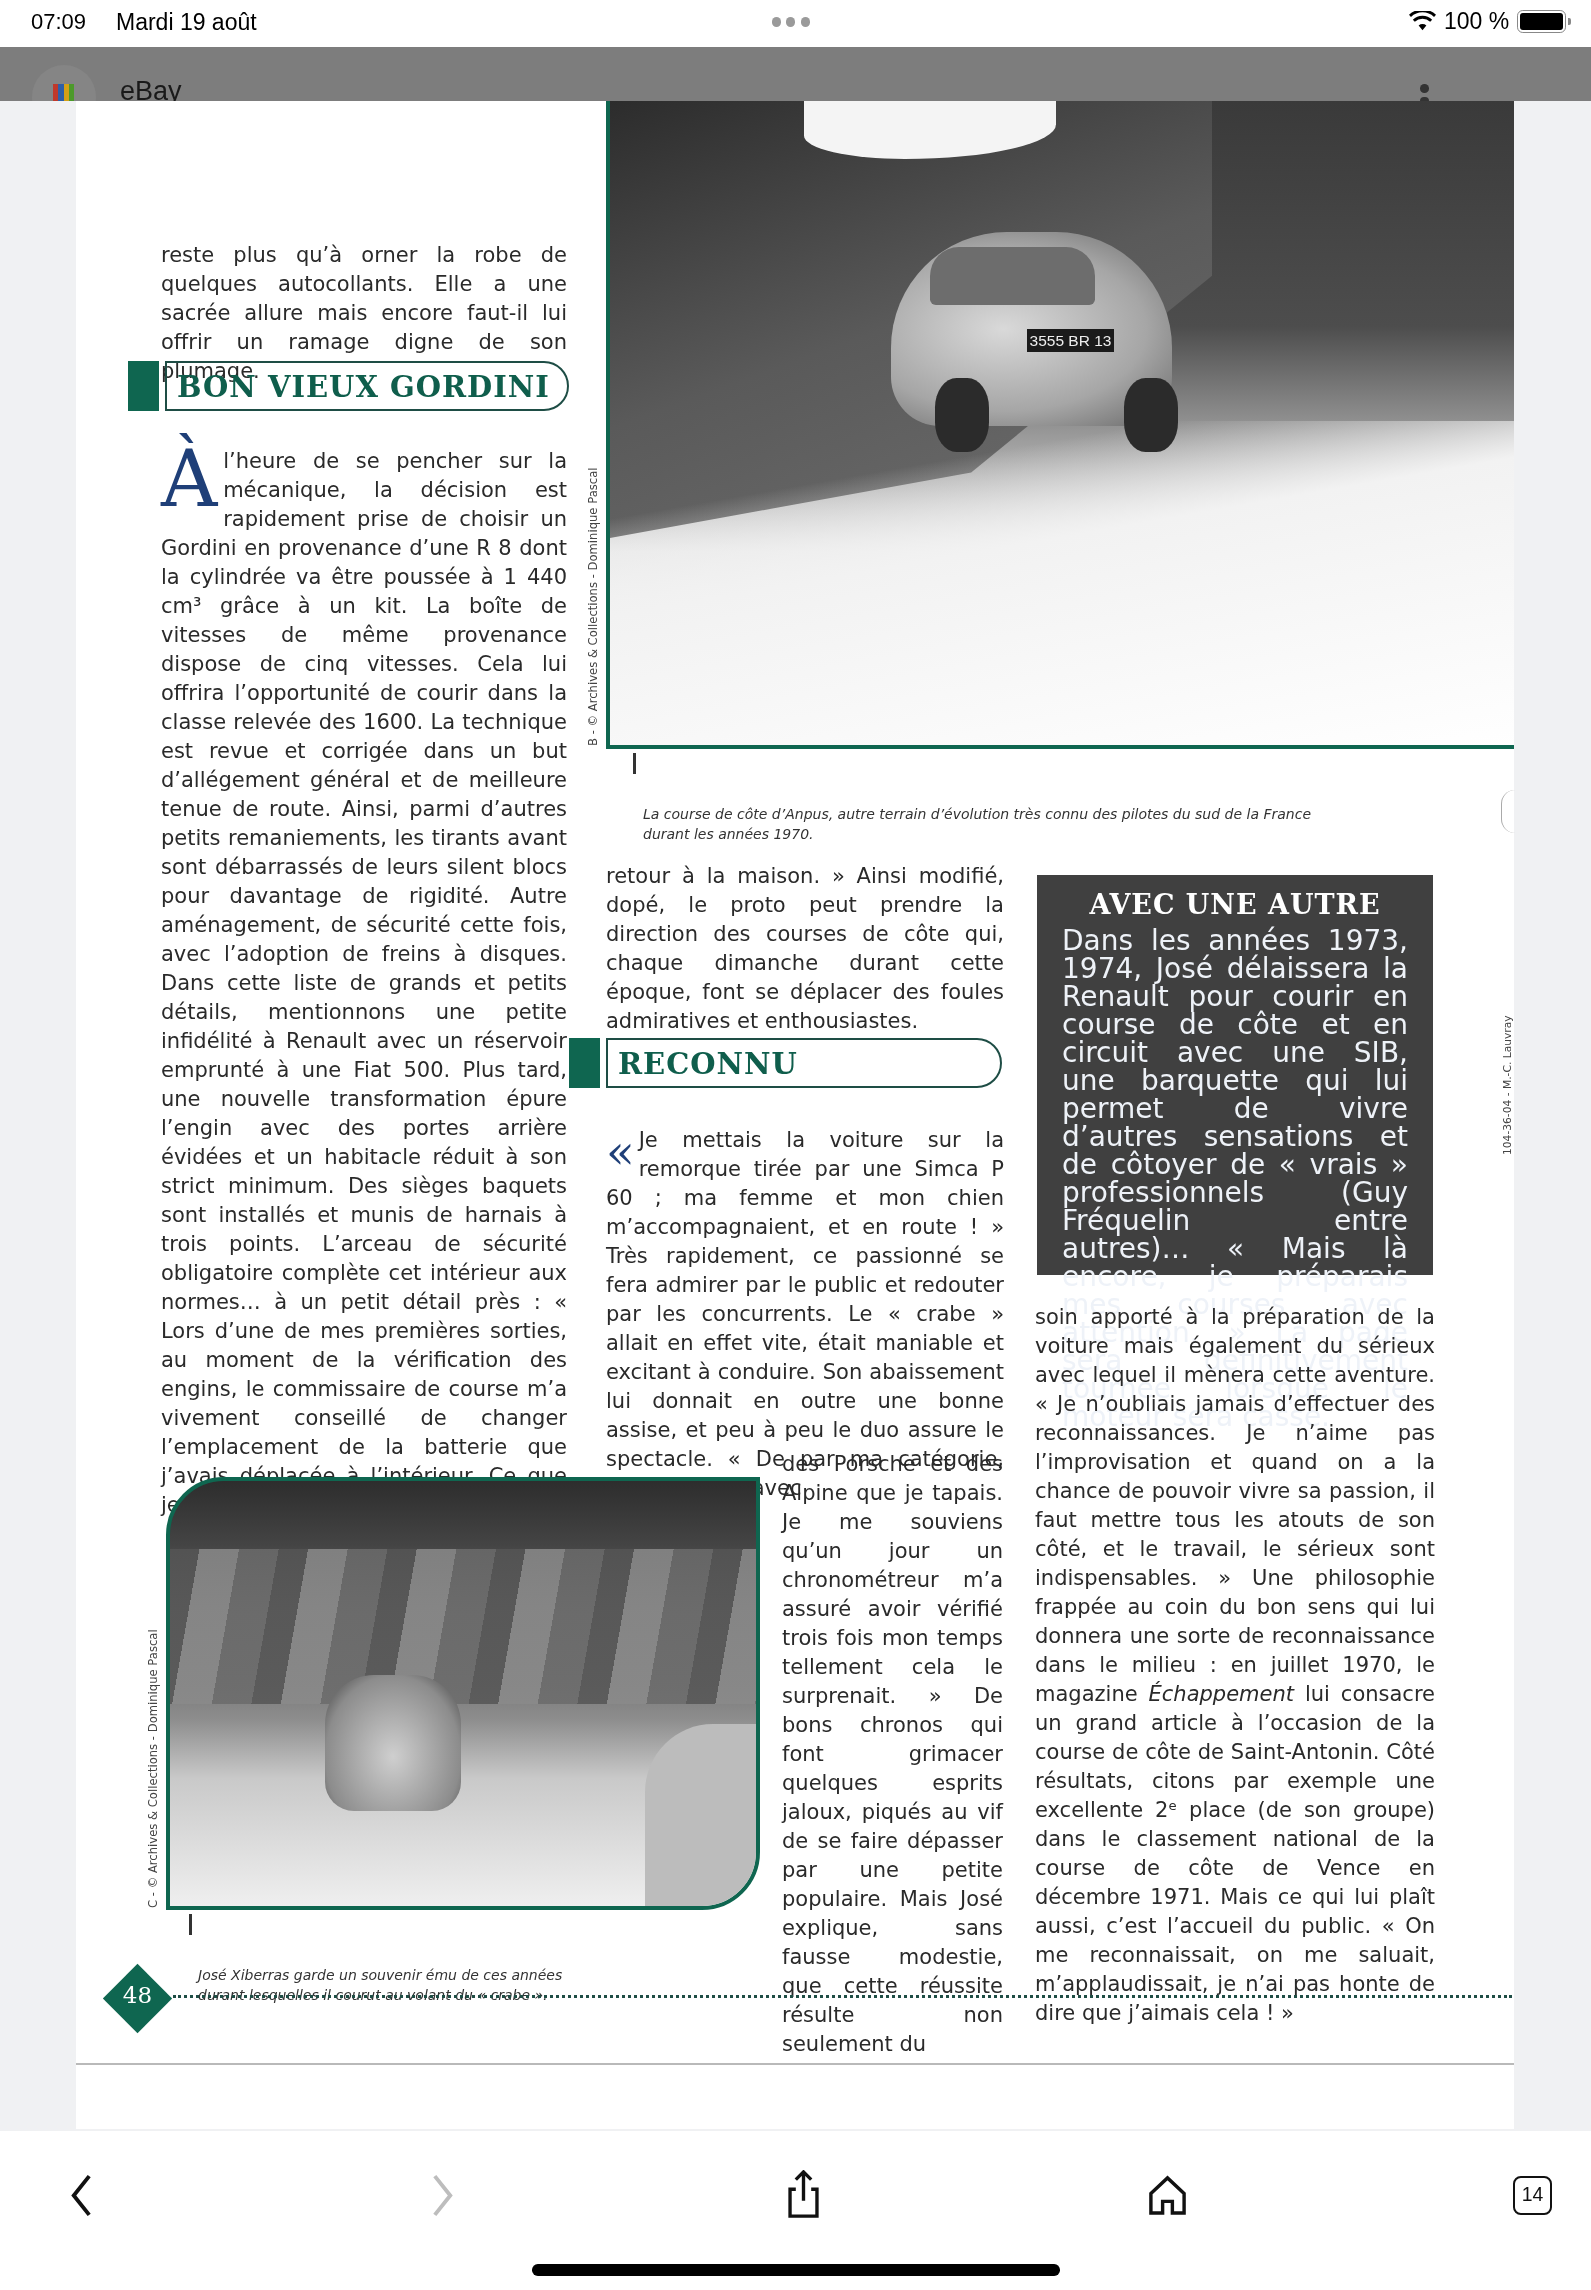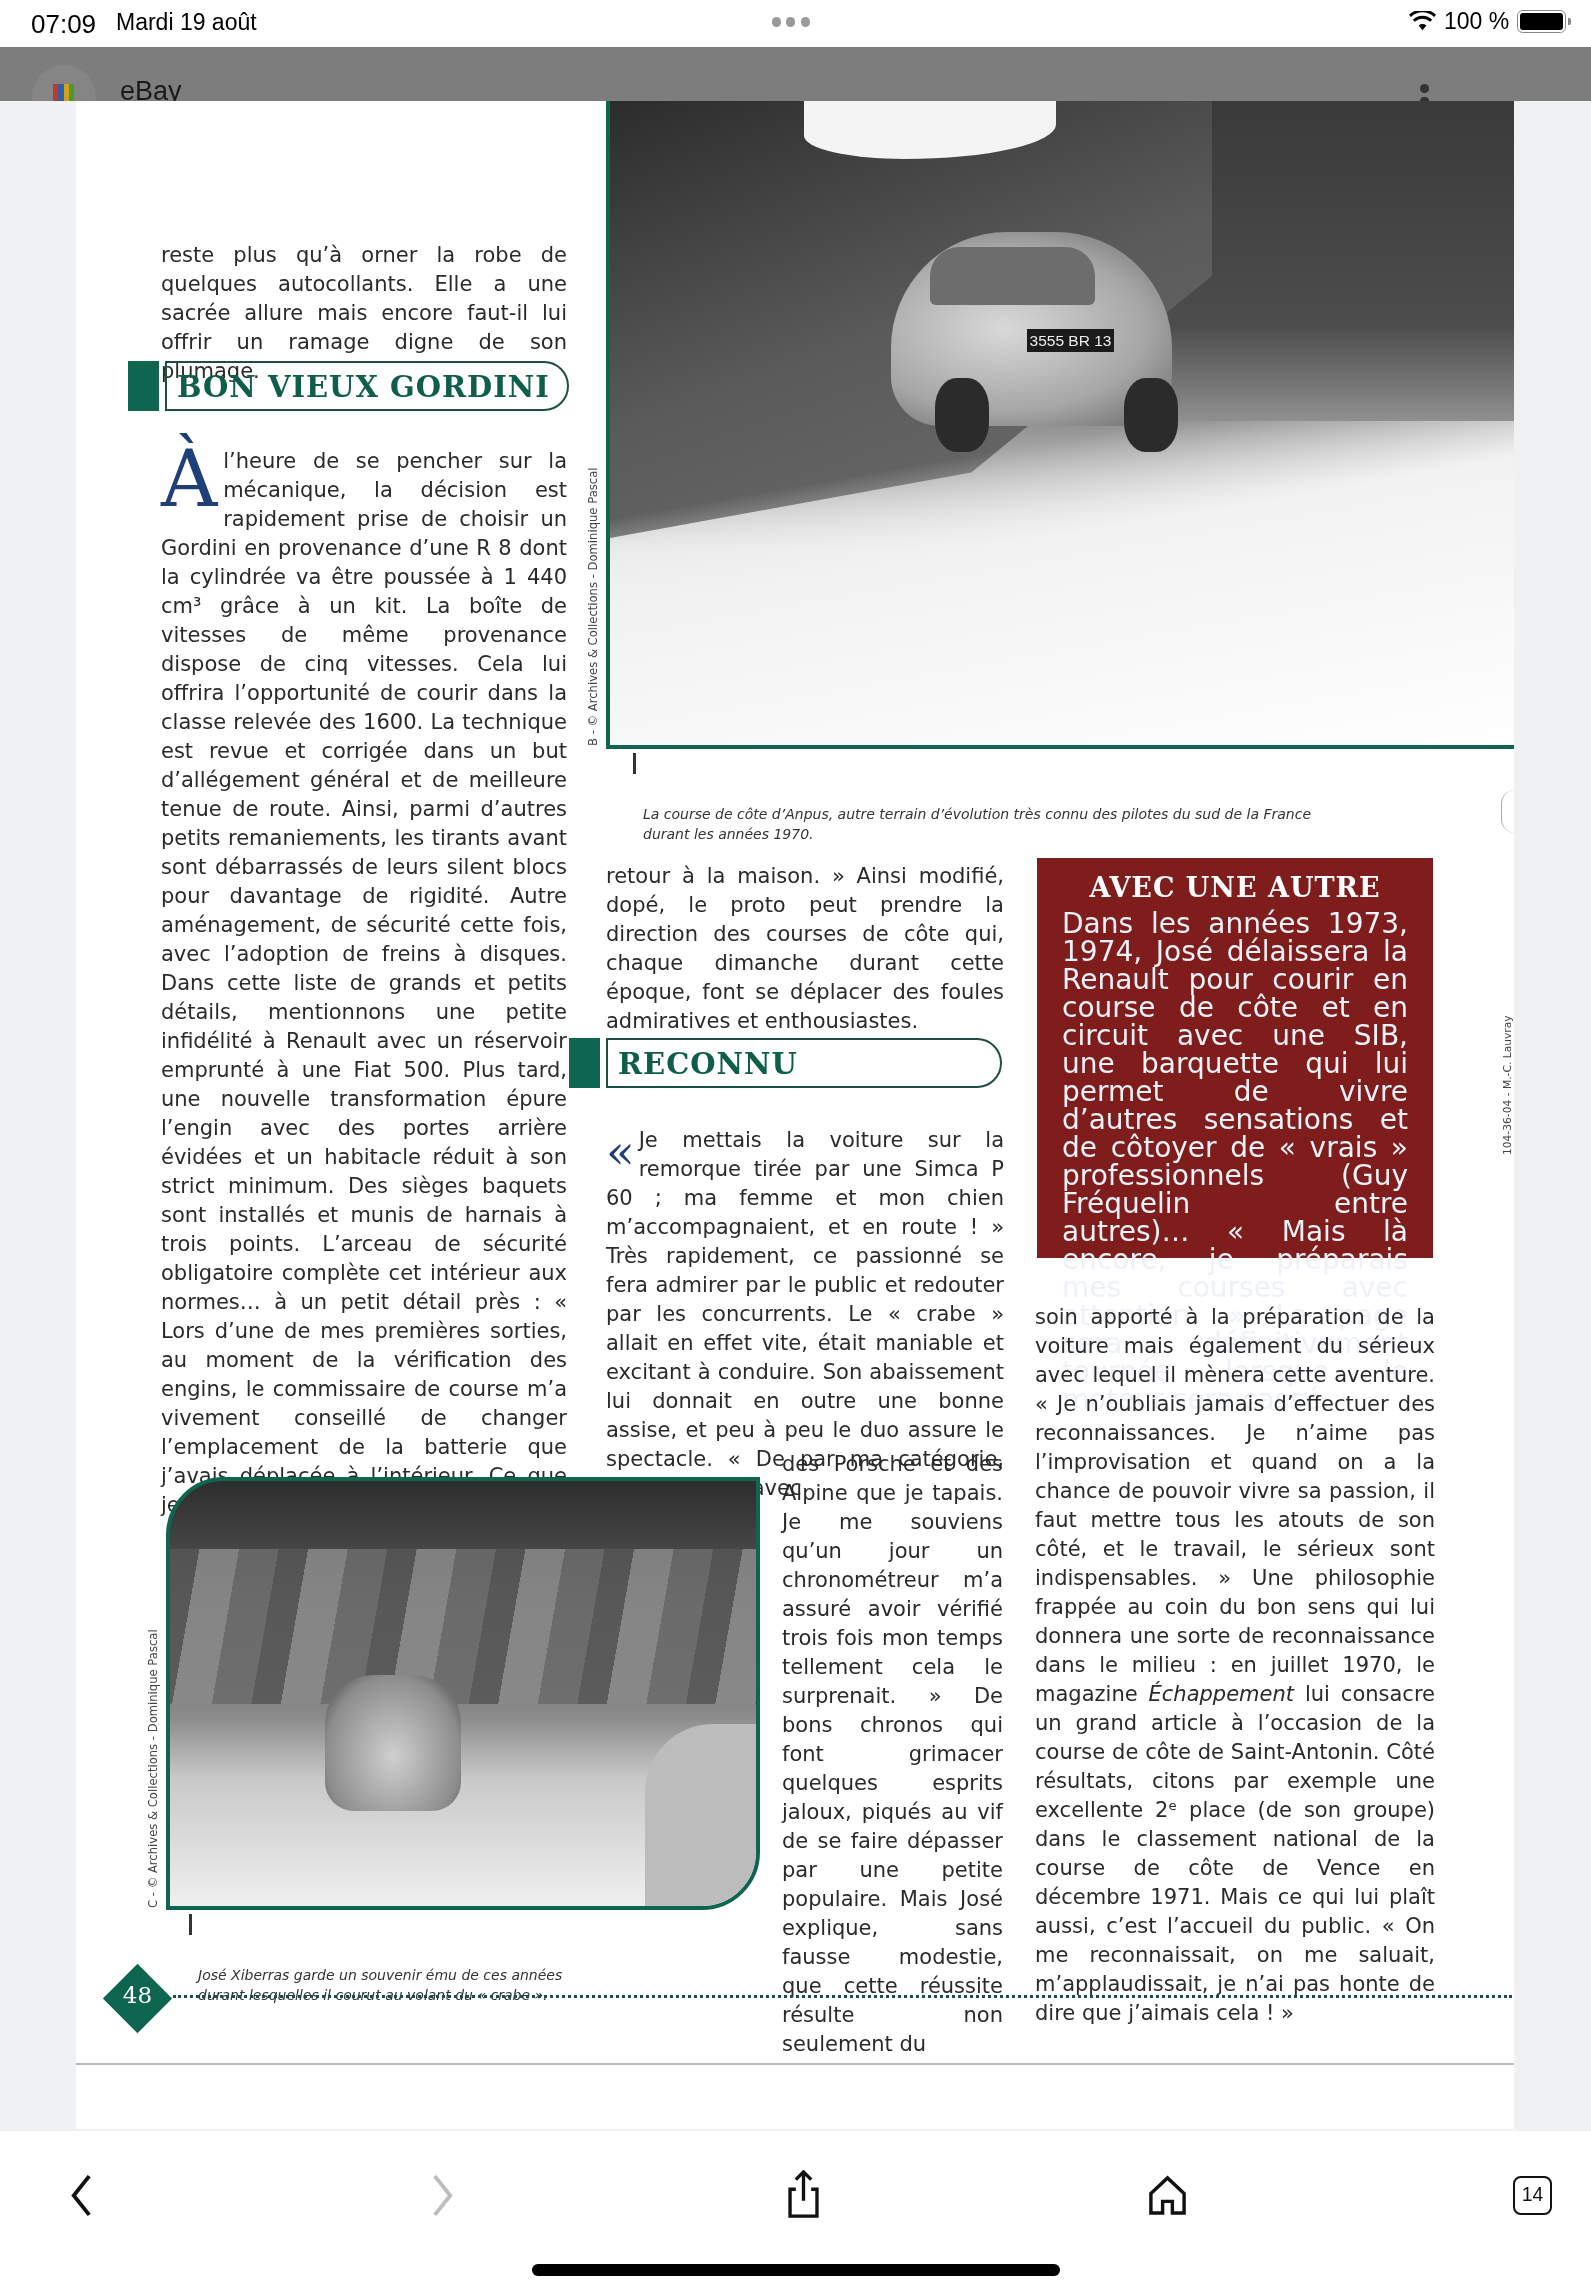--- a/index.html
+++ b/index.html
@@ -1,21 +1,21 @@
 <!DOCTYPE html>
 <html><head>
 <meta charset="utf-8">
 <style>
   * { box-sizing: border-box; margin: 0; padding: 0; }
   html, body { width: 1591px; height: 2290px; overflow: hidden; background: #ffffff; }
   body { position: relative; font-family: "DejaVu Sans", sans-serif; }
 
   
   .status-bar { position: absolute; left: 0; top: 0; width: 1591px; height: 47px; background: #fff; }
-  .status-time { position: absolute; left: 31px; top: 8.7px; font-size: 26px; color: #000; font-family: "Liberation Sans", sans-serif; }
+  .status-time { position: absolute; left: 31px; top: 8.7px; font-size: 22px; color: #000; font-family: "Liberation Sans", sans-serif; }
   .status-date { position: absolute; left: 116px; top: 8.7px; font-size: 23px; color: #000; font-family: "Liberation Sans", sans-serif; }
   .multitask-dots { position: absolute; left: 772px; top: 16.5px; display: flex; gap: 5.8px; }
   .multitask-dots span { width: 8.7px; height: 10.7px; border-radius: 4.9px; background: #9a9a9a; display: block; }
   .status-right { position: absolute; right: 25px; top: 7.8px; display: flex; align-items: center; gap: 7.8px; }
   .wifi-icon { width: 27px; height: 21.3px; position: relative; }
   .battery-pct { font-size: 23px; font-family: "Liberation Sans", sans-serif; color: #000; }
   .battery-icon { width: 49px; height: 23px; border: 1.9px solid #888; border-radius: 5.8px; padding: 1.9px; position: relative; }
   .battery-icon .fill { width: 100%; height: 100%; background: #000; border-radius: 2.9px; }
   .battery-icon::after { content: ""; position: absolute; right: -5.8px; top: 6.8px; width: 2.9px; height: 7.8px; background: #888; border-radius: 0 1.9px 1.9px 0; }
 
@@ -60,21 +60,21 @@
   .caption { position: absolute; font-family: "DejaVu Sans", sans-serif; font-style: italic; font-size: 14px; line-height: 20.4px; color: #333; margin-top: 47px; }
   .caption-tick { position: absolute; width: 2.9px; height: 21.3px; background: #333; }
 
   .photo-bottom { position: absolute; left: 90px; top: 1376px; width: 594px; height: 433px; border: 4.9px solid #0f6650; border-left-width: 4.9px; border-radius: 58px 0 58px 0; overflow: hidden; border-top-right-radius: 0;
     background: linear-gradient(180deg, #2d2d2d 0%, #444 15%, #6a6a6a 30%, #7a7a7a 48%, #8d8d8d 56%, #c9c9c9 70%, #efefef 100%); }
   .photo-bottom .rock { position: absolute; left: 0; top: 68px; width: 100%; height: 155px; background: repeating-linear-gradient(100deg, #555 0 29px, #8a8a8a 29px 68px, #6b6b6b 68px 107px); opacity: .85; }
   .photo-bottom .car { position: absolute; left: 155px; top: 194px; width: 136px; height: 136px; background: radial-gradient(ellipse at 50% 60%, #cfcfcf 0%, #8c8c8c 70%, #3a3a3a 100%); border-radius: 49px 49px 29px 29px; }
   .photo-bottom .wall { position: absolute; left: 475px; top: 243px; width: 136px; height: 194px; background: #bcbcbc; border-radius: 68px 0 0 0; }
 
   
-  .info-box { position: absolute; left: 961px; top: 757px; width: 396px; height: 400px; background: #7f1d1d; padding: 13.6px 25px; }
+  .info-box { position: absolute; left: 961px; top: 774px; width: 396px; height: 400px; background: #404040; padding: 13.6px 25px; }
   .info-box .title { font-family: "DejaVu Serif", serif; font-weight: bold; font-size: 27px; color: #fff; text-align: center; letter-spacing: 1px; margin-bottom: 7.8px; }
   .info-box .text { font-family: "DejaVu Sans", sans-serif; font-size: 28px; line-height: 28px; color: #eef2f8; text-align: justify; }
 
   
   .folio { position: absolute; left: 37px; top: 1873px; width: 49px; height: 49px; background: #0f6650; transform: rotate(45deg); }
   .folio-num { position: absolute; left: 37px; top: 1881px; width: 49px; text-align: center; font-family: "DejaVu Serif", serif; font-size: 23px; color: #fff; }
   .dotted-line { position: absolute; left: 97px; top: 1894px; width: 1339px; height: 0; border-top: 3.9px dotted #1e4d45; }
 
   .page-curl { position: absolute; left: 1425px; top: 689px; width: 13.6px; height: 43px; border-left: 1.9px solid #aaa; border-radius: 19.4px 0 0 19.4px; }
 

